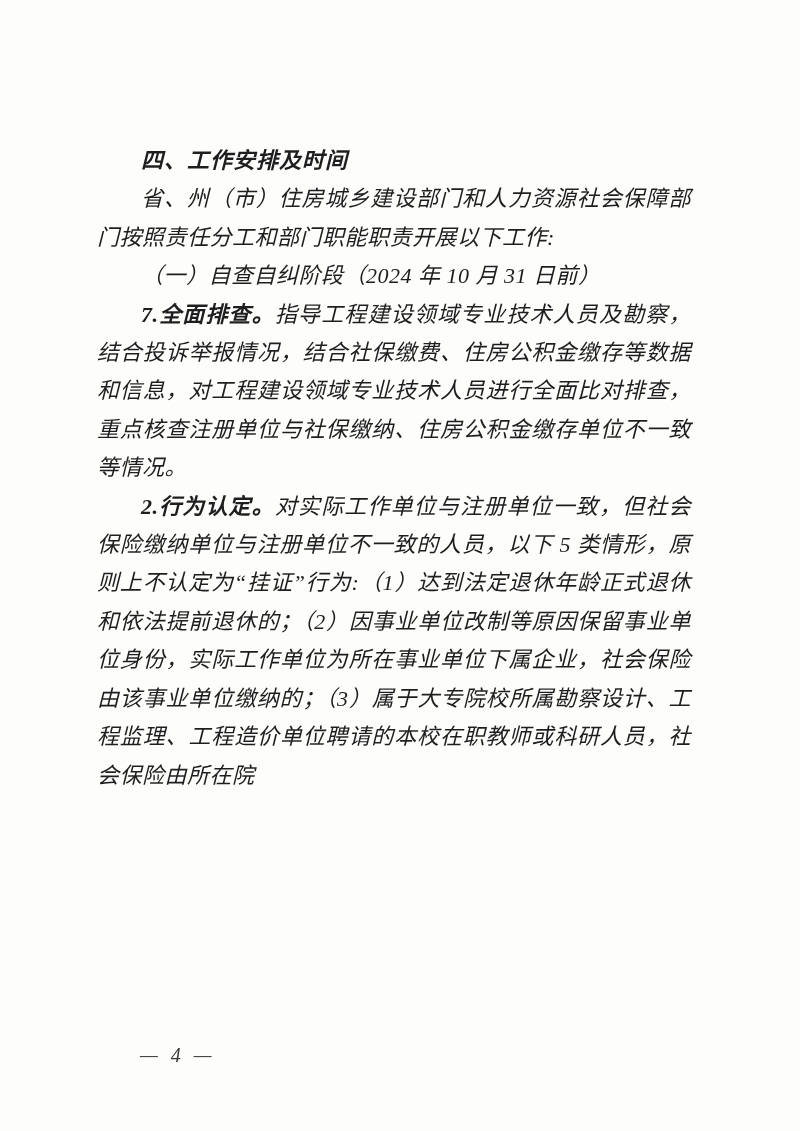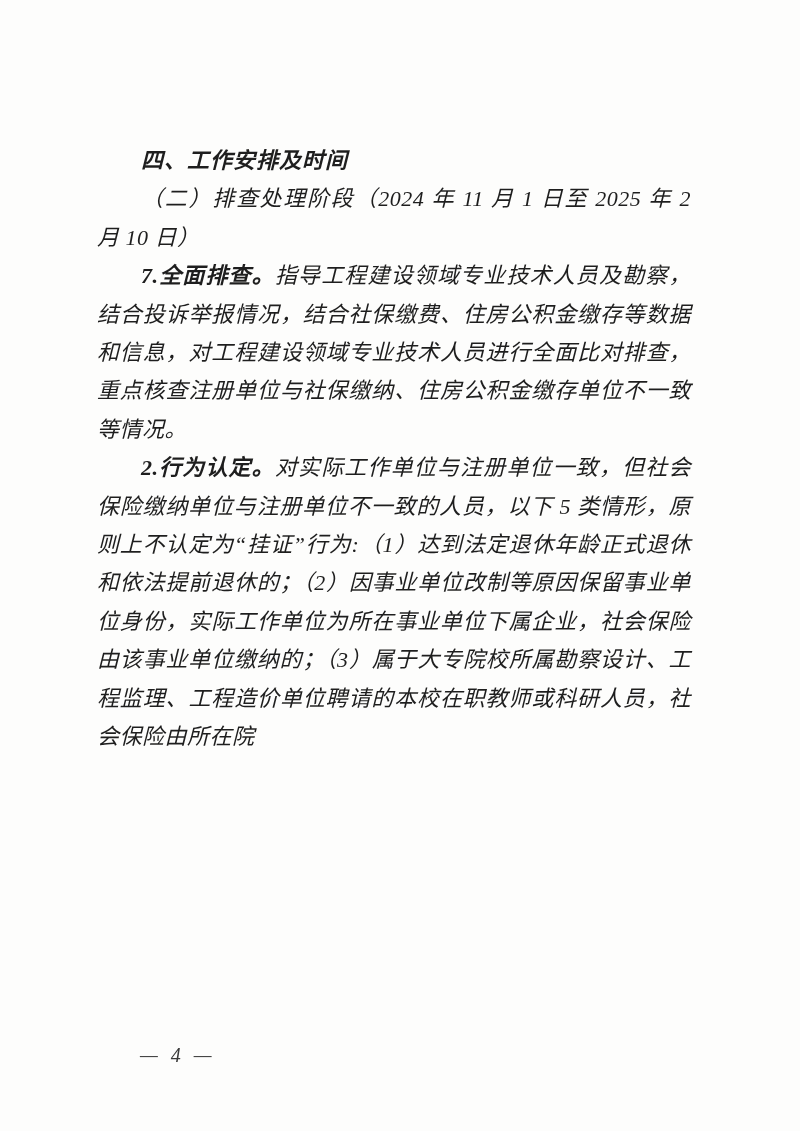--- a/index.html
+++ b/index.html
@@ -58,24 +58,25 @@
     font-family: "Liberation Serif", "DejaVu Serif", serif;
   }
 </style>
 </head>
 <body>
 
 <div class="page">
   <div class="doc-body">
     <h2 class="heading">四、工作安排及时间</h2>
 
+    <p class="para">省、州（市）住房城乡建设部门和人力资源社会保障部门按照责任分工和部门职能职责开展以下工作:</p>
+
+    <p class="para">（一）自查自纠阶段（2024 年 10 月 31 日前）</p>
 
 
-
-    <p class="para">（二）排查处理阶段（2024 年 11 月 1 日至 2025 年 2 月 10 日）</p>
 
     <p class="para"><strong>7.全面排查。</strong><span>指导工程建设领域专业技术人员及勘察，结合投诉举报情况，结合社保缴费、住房公积金缴存等数据和信息，对工程建设领域专业技术人员进行全面比对排查，重点核查注册单位与社保缴纳、住房公积金缴存单位不一致等情况。</span></p>
 
     <p class="para"><strong>2.行为认定。</strong><span>对实际工作单位与注册单位一致，但社会保险缴纳单位与注册单位不一致的人员，以下 5 类情形，原则上不认定为“挂证”行为:（1）达到法定退休年龄正式退休和依法提前退休的；（2）因事业单位改制等原因保留事业单位身份，实际工作单位为所在事业单位下属企业，社会保险由该事业单位缴纳的；（3）属于大专院校所属勘察设计、工程监理、工程造价单位聘请的本校在职教师或科研人员，社会保险由所在院</span></p>
   </div>
 
   <div class="page-number">— 4 —</div>
 </div>
 
 </body></html>

